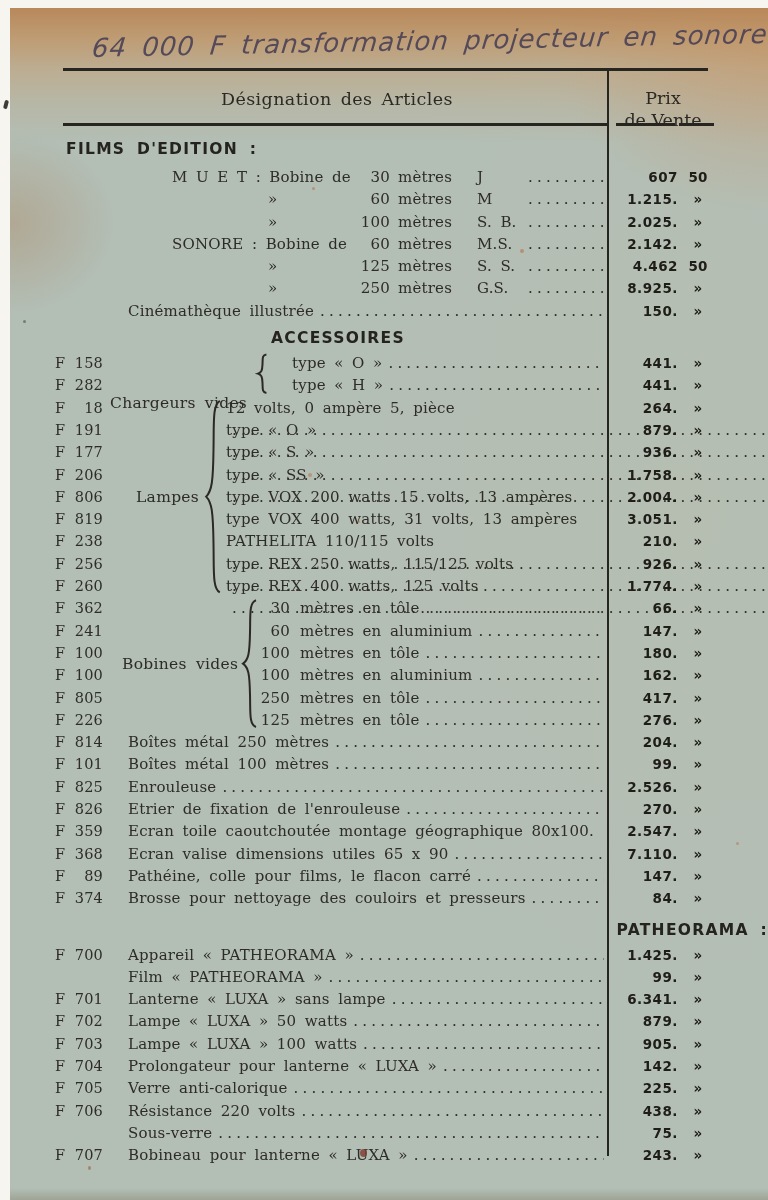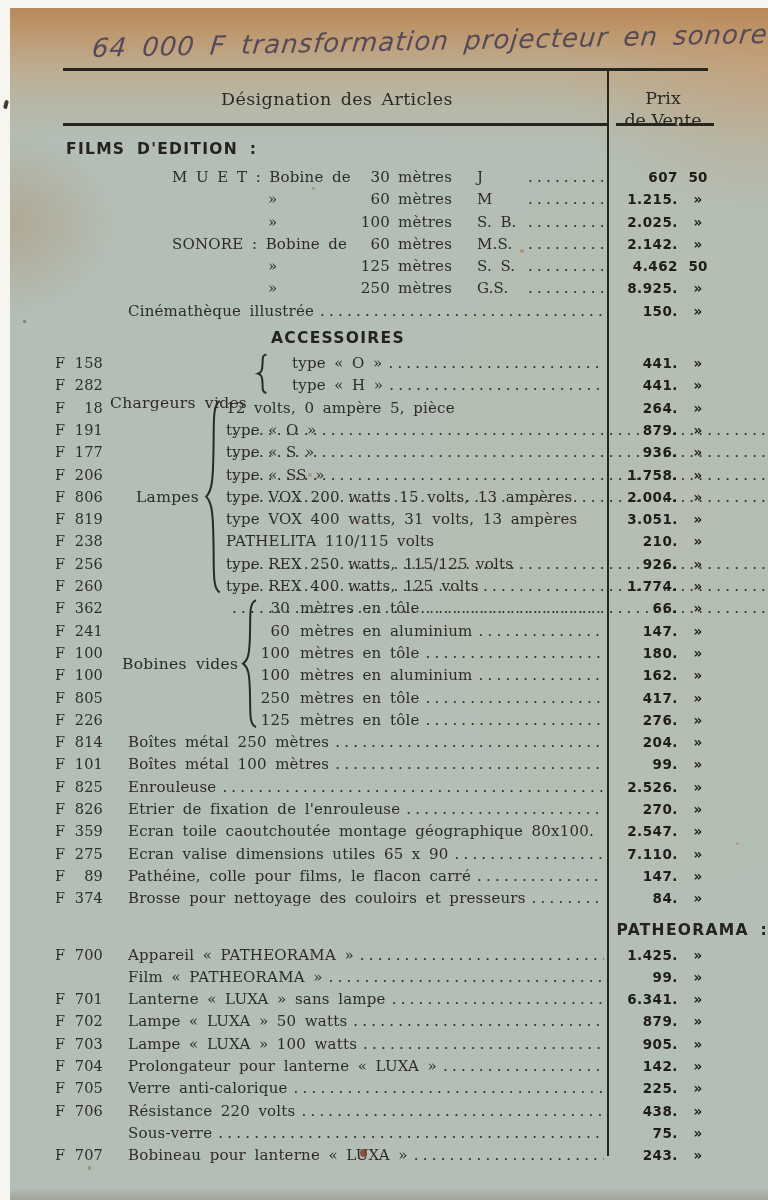--- a/index.html
+++ b/index.html
@@ -440,21 +440,21 @@
           </span>
           <div class="line plain">
             <span class="txt">Ecran toile caoutchoutée montage géographique 80x100.</span>
           </div>
           <span class="fr">2.547.</span>
           <span class="ct">»</span>
         </div>
         <div class="row">
           <span class="code">
             <span>F</span>
-            <span>275</span>
+            <span>368</span>
           </span>
           <div class="line plain">
             <span class="txt">Ecran valise dimensions utiles 65 x 90</span>
             <span class="dots"></span>
           </div>
           <span class="fr">7.110.</span>
           <span class="ct">»</span>
         </div>
         <div class="row">
           <span class="code">

